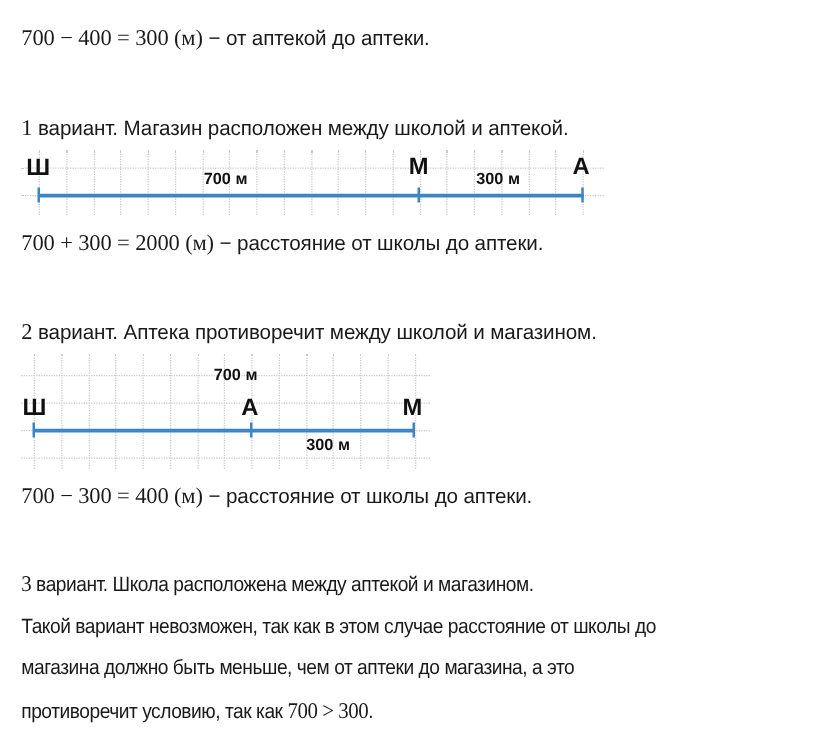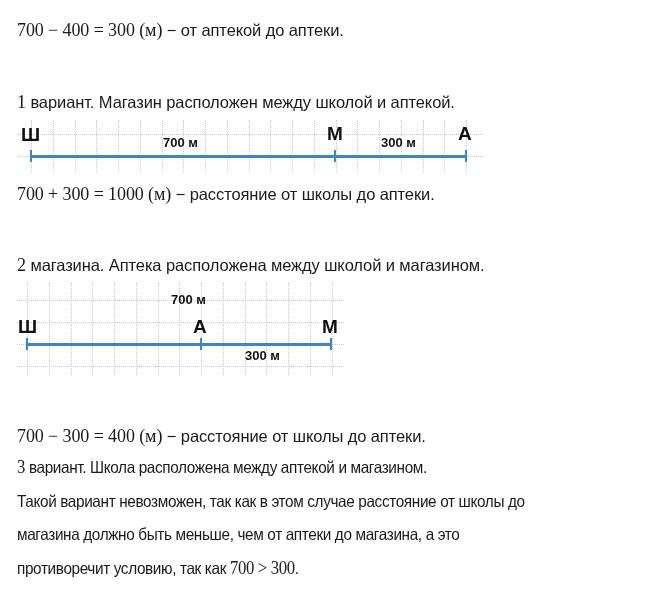--- a/index.html
+++ b/index.html
@@ -58,25 +58,25 @@
   <div class="tick" style="left:317px; top:30px;"></div>
   <div class="tick" style="left:448px; top:30px;"></div>
   <div class="pt" style="left:4px; top:4px;">Ш</div>
   <div class="pt" style="left:310px; top:3px;">М</div>
   <div class="pt" style="left:441px; top:3px;">А</div>
   <div class="dist" style="left:146px; top:15px;">700 м</div>
   <div class="dist" style="left:364px; top:15px;">300 м</div>
 </div>
 
 <div class="line" style="top:184px;">
-  <span class="num">700 + 300 = 1000 (м)</span><span> − расстояние от школы до аптеки.</span>
+  <span class="num">700 + 300 = 2000 (м)</span><span> − расстояние от школы до аптеки.</span>
 </div>
 
 <div class="line" style="top:255px;">
-  <span class="num">2</span><span> магазина. Аптека расположена между школой и магазином.</span>
+  <span class="num">2</span><span> вариант. Аптека противоречит между школой и магазином.</span>
 </div>
 
 <div class="diagram" style="left:17px; top:283px; width:327px; height:92px;">
   <div id="grid2" style="position:absolute; inset:0;">
       <div class="gl-v" style="left: 10px;"></div>
       <div class="gl-v" style="left: 32px;"></div>
       <div class="gl-v" style="left: 54px;"></div>
       <div class="gl-v" style="left: 75px;"></div>
       <div class="gl-v" style="left: 97px;"></div>
       <div class="gl-v" style="left: 119px;"></div>
@@ -98,21 +98,21 @@
   <div class="tick" style="left:9px; top:55px;"></div>
   <div class="tick" style="left:183px; top:55px;"></div>
   <div class="tick" style="left:313px; top:55px;"></div>
   <div class="pt" style="left:1px; top:33px;">Ш</div>
   <div class="pt" style="left:176px; top:33px;">А</div>
   <div class="pt" style="left:305px; top:33px;">М</div>
   <div class="dist" style="left:154px; top:9px;">700 м</div>
   <div class="dist" style="left:228px; top:65px;">300 м</div>
 </div>
 
-<div class="line" style="top:386px;margin-top:40px;">
+<div class="line" style="top:386px;">
   <span class="num">700 − 300 = 400 (м)</span><span> − расстояние от школы до аптеки.</span>
 </div>
 
 <div class="line narrow" style="top:457px;">
   <span class="num">3</span><span> вариант. Школа расположена между аптекой и магазином.</span>
 </div>
 <div class="line narrow" style="top:492px;">Такой вариант невозможен, так как в этом случае расстояние от школы до</div>
 <div class="line narrow" style="top:525px;">магазина должно быть меньше, чем от аптеки до магазина, а это</div>
 <div class="line narrow" style="top:558px;">
   <span>противоречит условию, так как </span><span class="num">700 &gt; 300</span><span>.</span>

